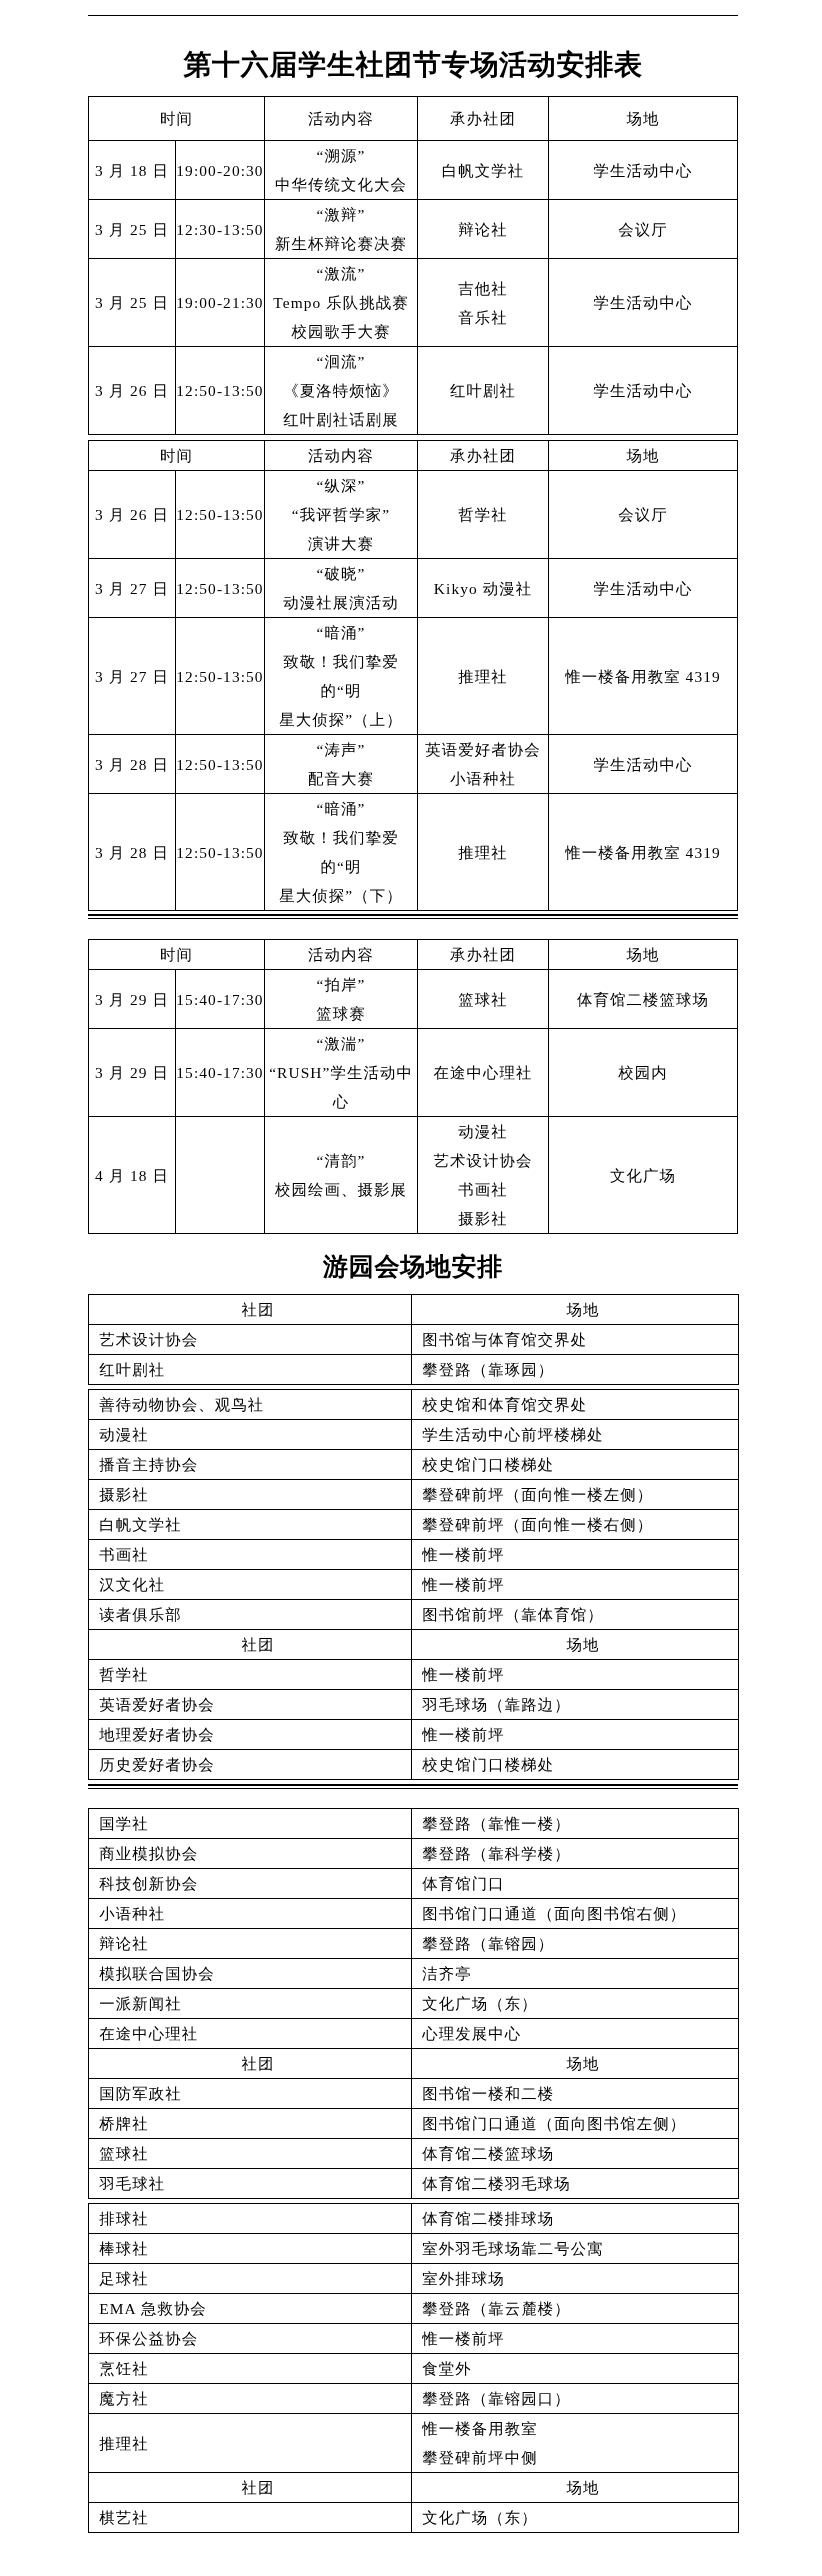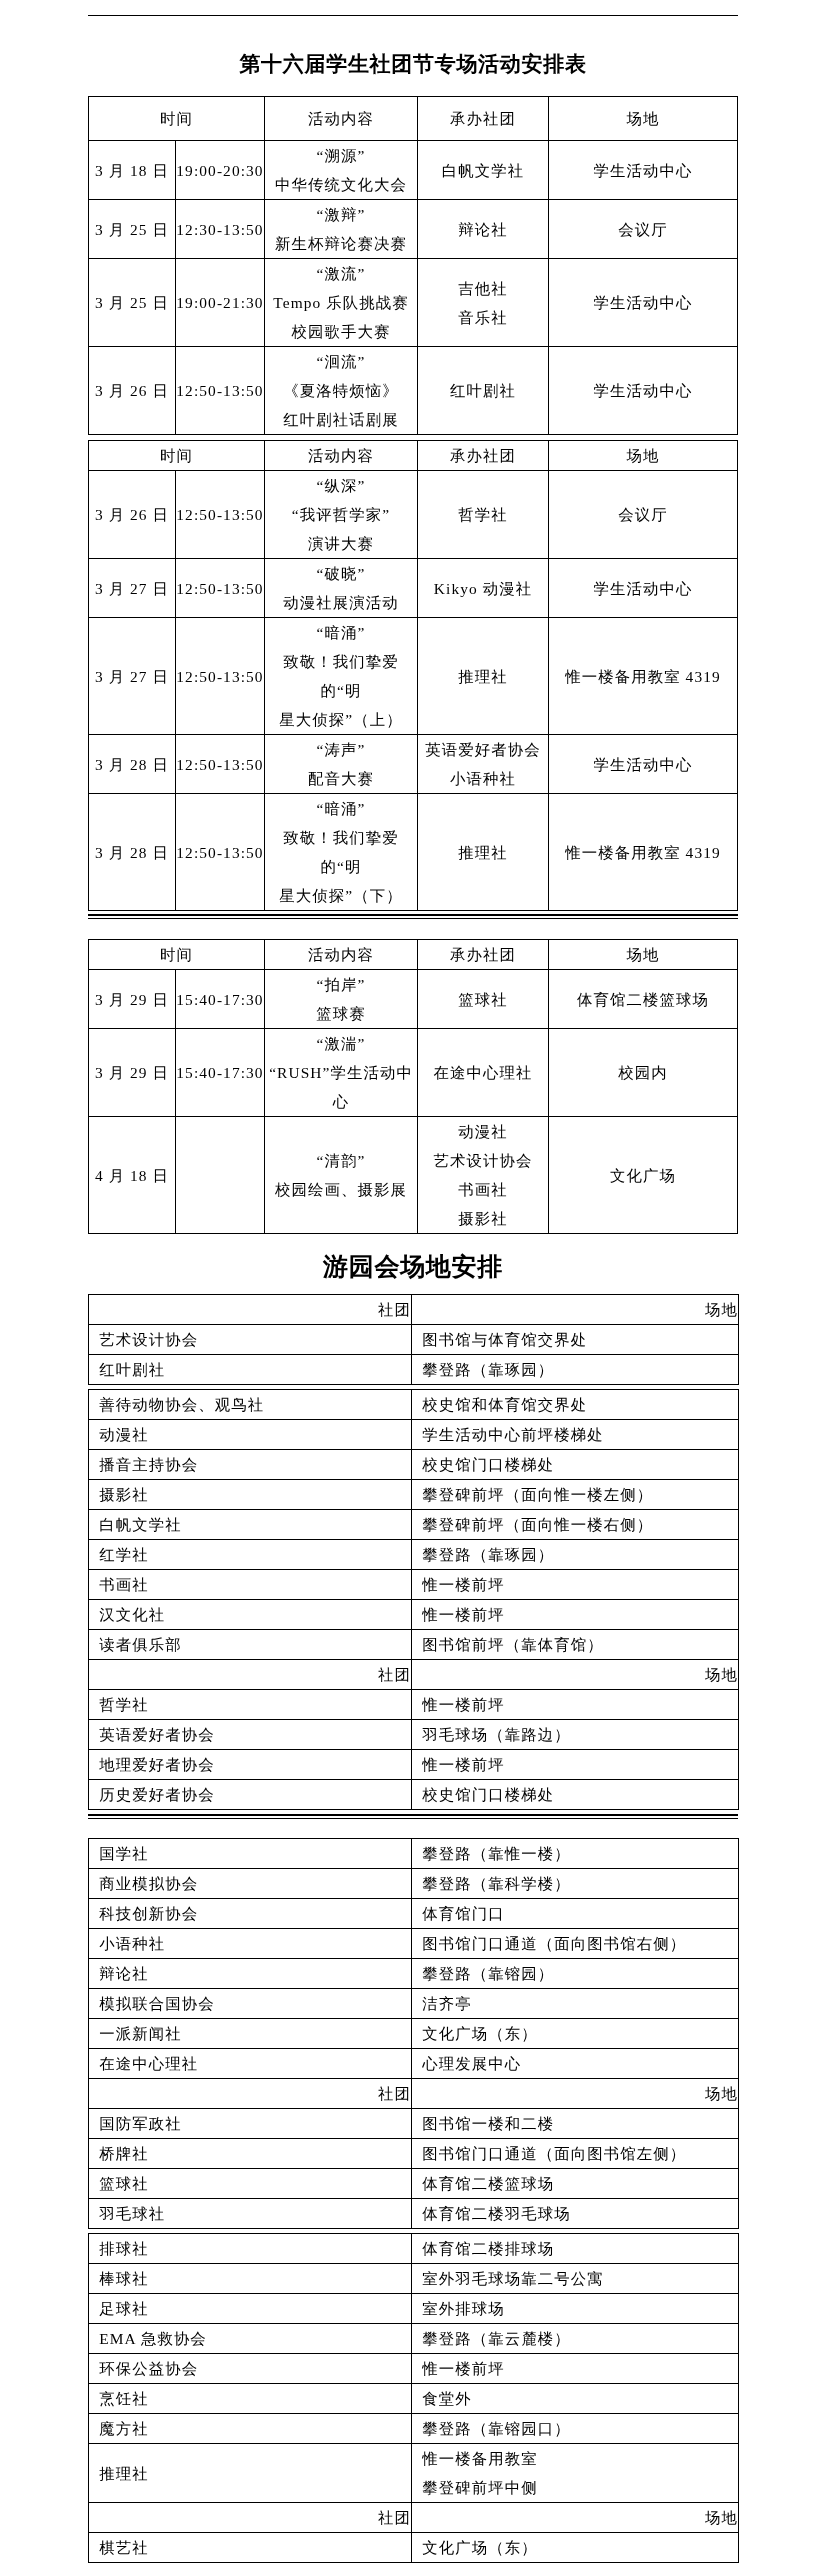--- a/index.html
+++ b/index.html
@@ -6,39 +6,39 @@
   body{
     width:823px;height:2576px;position:relative;
     font-family:"Liberation Serif","DejaVu Serif",serif;
     color:#000;
   }
   .content{margin-left:88px;width:650px;}
   .rule-top{height:0;border-top:1.5px solid #000;margin-top:14.7px;}
   .drule{height:2.2px;border-top:2.2px solid #000;border-bottom:0.7px solid #000;}
   .drule1{margin-top:2.9px;}
   .drule2{margin-top:3.7px;}
-  .t1{margin-top:34px;font-size:21px;font-weight:bold;text-align:center;line-height:29px;letter-spacing:0.7px;}
+  .t1{margin-top:34px;font-size:28px;font-weight:bold;text-align:center;line-height:29px;letter-spacing:0.7px;}
   .t2{margin-top:17.6px;font-size:25px;font-weight:bold;text-align:center;line-height:29px;letter-spacing:0.7px;}
   table{border-collapse:collapse;table-layout:fixed;width:650px;}
   td{
     border:0.7px solid #000;
     font-size:15.4px;line-height:29px;letter-spacing:1.1px;
     padding:0;vertical-align:middle;
     white-space:pre-line;overflow:hidden;
   }
   .atable{margin-top:0;border-radius:28px;}
   .atable td{text-align:center;}
   .mt24{margin-top:17.6px;}
   .mt7{margin-top:5.1px;}
   .mt28{margin-top:20px;}
   .mt17{margin-top:12.5px;}
   .mt6{margin-top:4.4px;}
   .mt27{margin-top:19px;}
   .vtable td{text-align:left;padding-left:10.3px;}
-  .vtable td.vh{text-align:right;padding-left:16px;margin-left:24px;}
+  .vtable td.vh{text-align:center;padding-left:16px;margin-left:24px;}
   tr.h37{height:27px;} tr.h39{height:29px;} tr.h40{height:29px;}
   tr.h60{height:44px;} tr.h80{height:59px;} tr.h118{height:87px;}
   tr.h120{height:88px;} tr.h160{height:117px;}
 </style>
 </head>
 <body>
 
 <div class="content">
   <div class="rule-top"></div>
 
@@ -249,24 +249,20 @@
     </tr>
     <tr class="h40">
       <td>摄影社</td>
       <td>攀登碑前坪（面向惟一楼左侧）</td>
     </tr>
     <tr class="h40">
       <td>白帆文学社</td>
       <td>攀登碑前坪（面向惟一楼右侧）</td>
     </tr>
     <tr class="h40">
-      <td>红学社</td>
-      <td>攀登路（靠琢园）</td>
-    </tr>
-    <tr class="h40">
       <td>书画社</td>
       <td>惟一楼前坪</td>
     </tr>
     <tr class="h40">
       <td>汉文化社</td>
       <td>惟一楼前坪</td>
     </tr>
     <tr class="h40">
       <td>读者俱乐部</td>
       <td>图书馆前坪（靠体育馆）</td>

